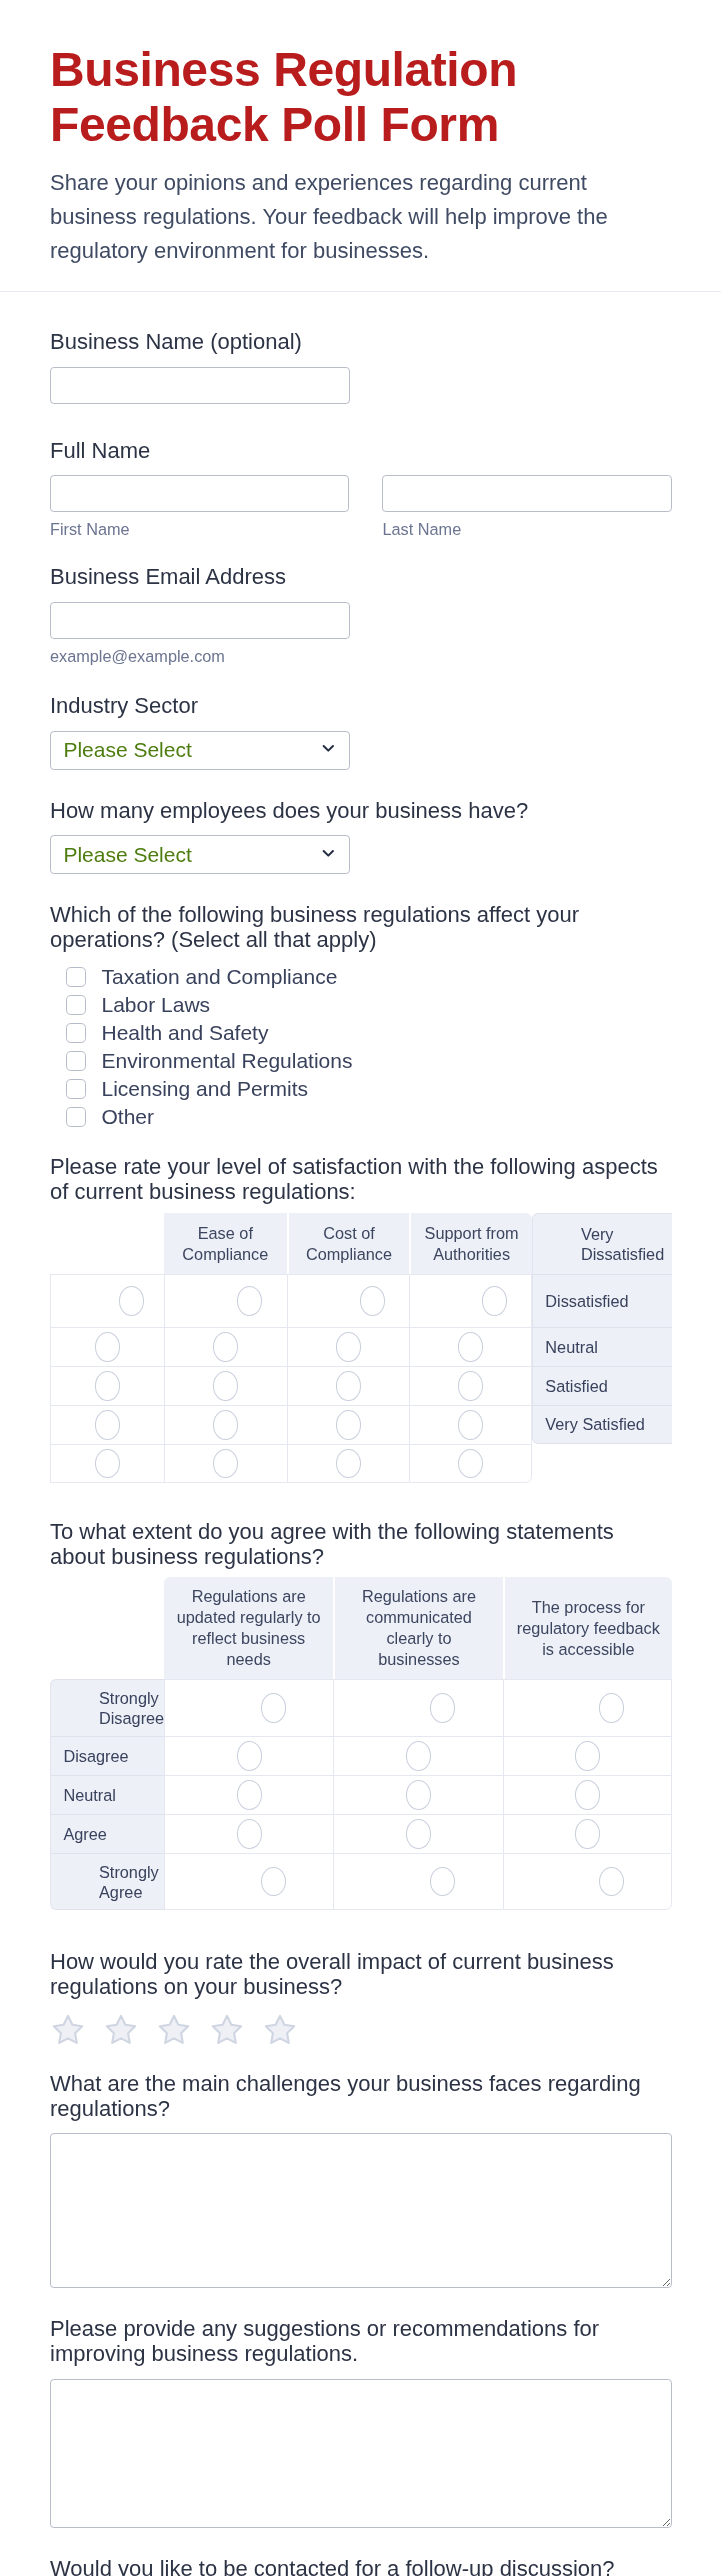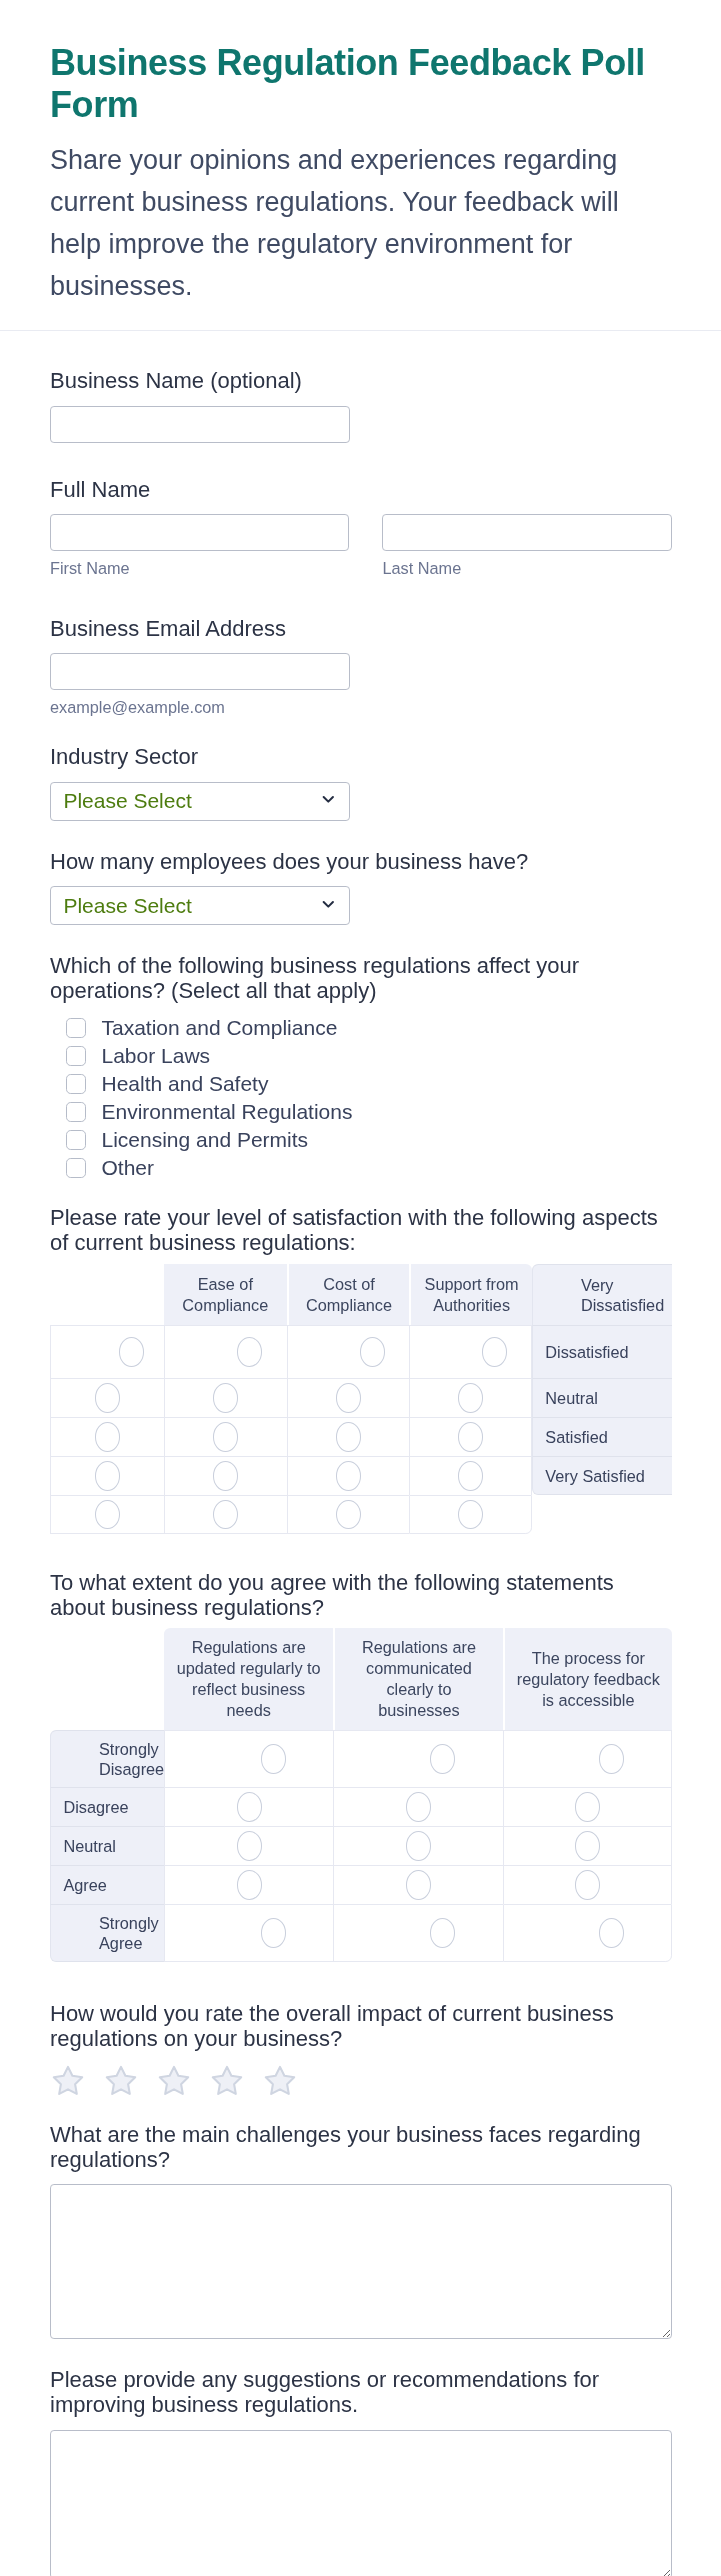--- a/index.html
+++ b/index.html
@@ -3,22 +3,22 @@
 <meta charset="utf-8">
 <style>
   * { margin:0; padding:0; box-sizing:border-box; }
   html,body { background:#ffffff; }
   body {
     width:722px; height:2576px; overflow:hidden;
     font-family:"Liberation Sans", sans-serif;
     color:#2c3345;
   }
   .header { padding:42px 50px 23px 50px; border-bottom:1.6px solid #e9ebf2; }
-  .title { font-size:36px; font-weight:700; color:#0f766e; letter-spacing:-0.4px; }
-  .subtitle { margin-top:14px; font-size:27px; line-height:1.55; color:#3f4a63; max-width:633px; }
+  .title { font-size:48px; font-weight:700; color:#b91c1c; letter-spacing:-0.4px; }
+  .subtitle { margin-top:14px; font-size:22px; line-height:1.55; color:#3f4a63; max-width:633px; }
   .form { padding:37px 50px 0 50px; }
 
   .q-label { font-size:22px; font-weight:500; line-height:25px; color:#2c3345; margin-bottom:12.4px; max-width:629px; }
   .block { margin-bottom:34px; }
 
   input[type=text], textarea {
     border:1.6px solid #b8bdc9; border-radius:3.9px; background:#fff;
     font-family:"Liberation Sans", sans-serif; font-size:21px; color:#2c3345;
     outline:none; display:block;
   }
@@ -85,21 +85,21 @@
   <div class="subtitle">Share your opinions and experiences regarding current business regulations. Your feedback will help improve the regulatory environment for businesses.</div>
 </div>
 
 <div class="form">
 
   <div class="block">
     <div class="q-label">Business Name (optional)</div>
     <input type="text" class="input-std" value="" style="">
   </div>
 
-  <div class="block" style="margin-bottom:38px;">
+  <div class="block" style="margin-bottom:26px;">
     <div class="q-label">Full Name</div>
     <div class="half-row">
       <div class="half">
         <input type="text" value="" style="">
         <div class="sublabel">First Name</div>
       </div>
       <div class="half last">
         <input type="text" value="" style="">
         <div class="sublabel">Last Name</div>
       </div>

